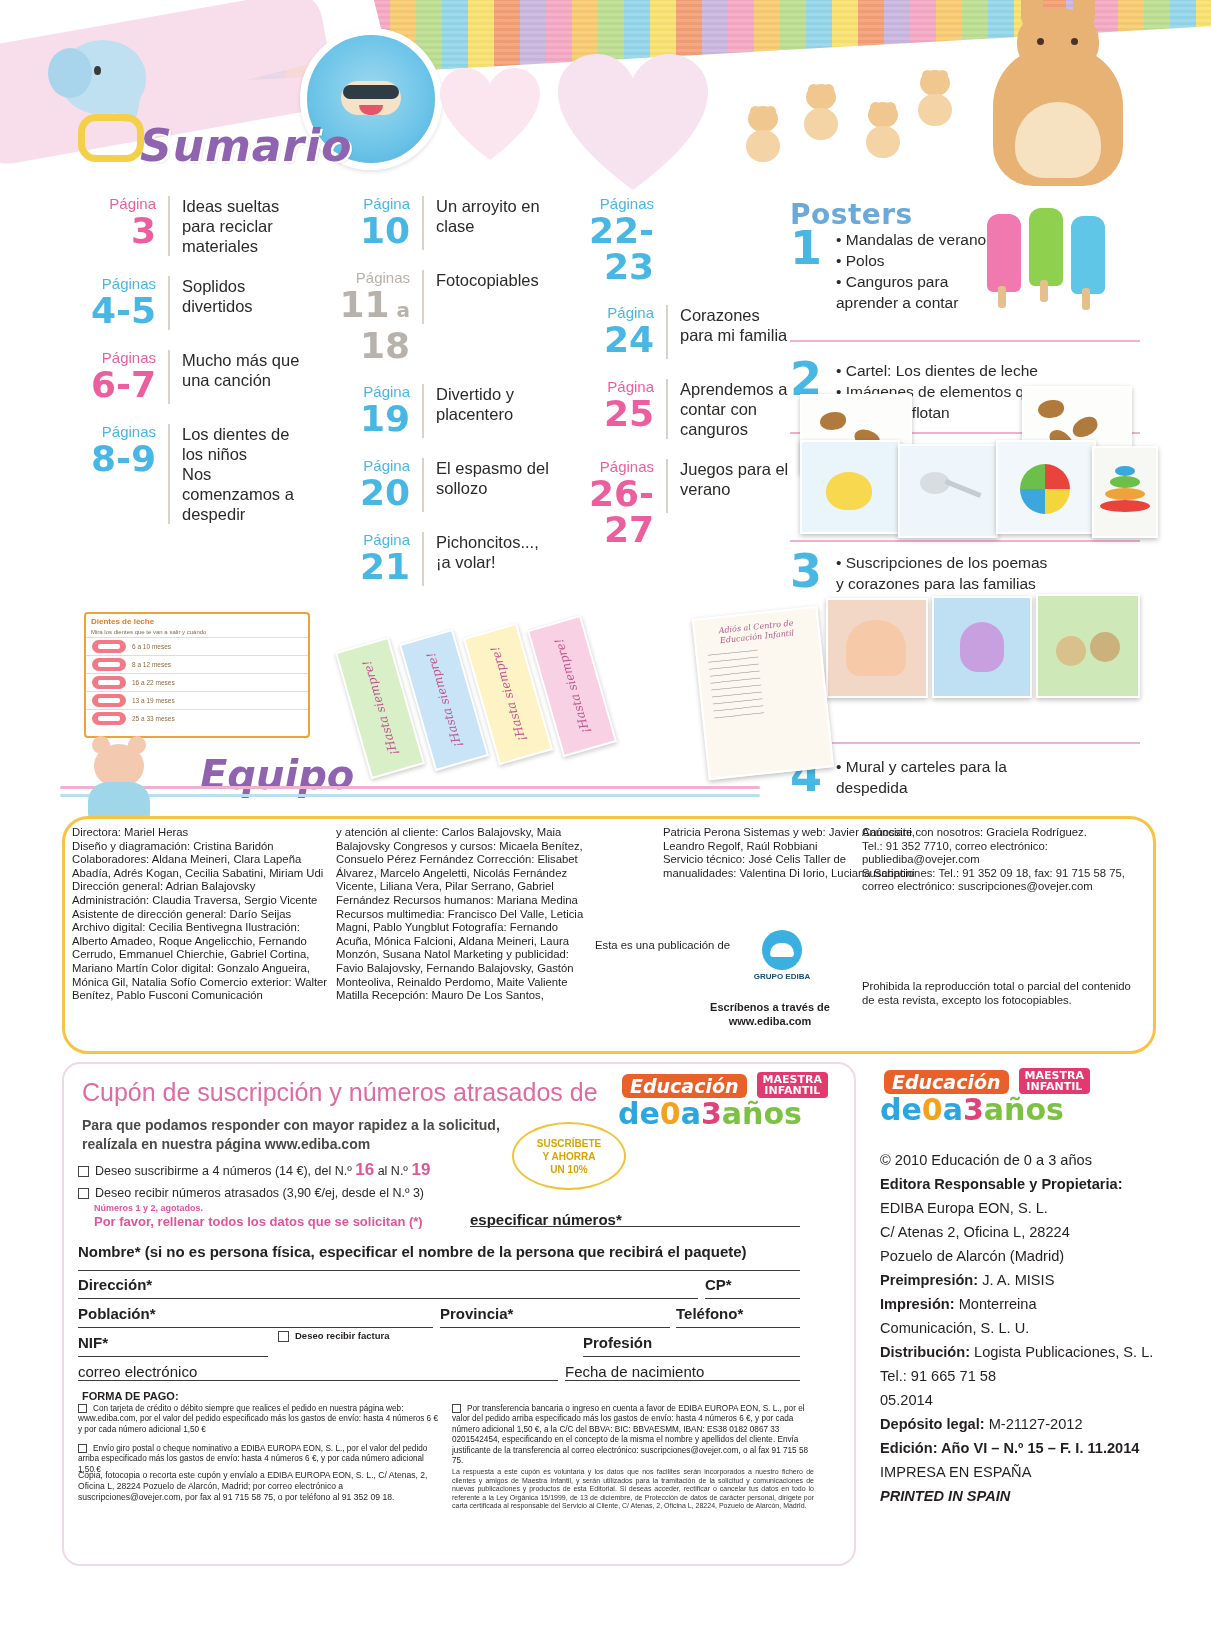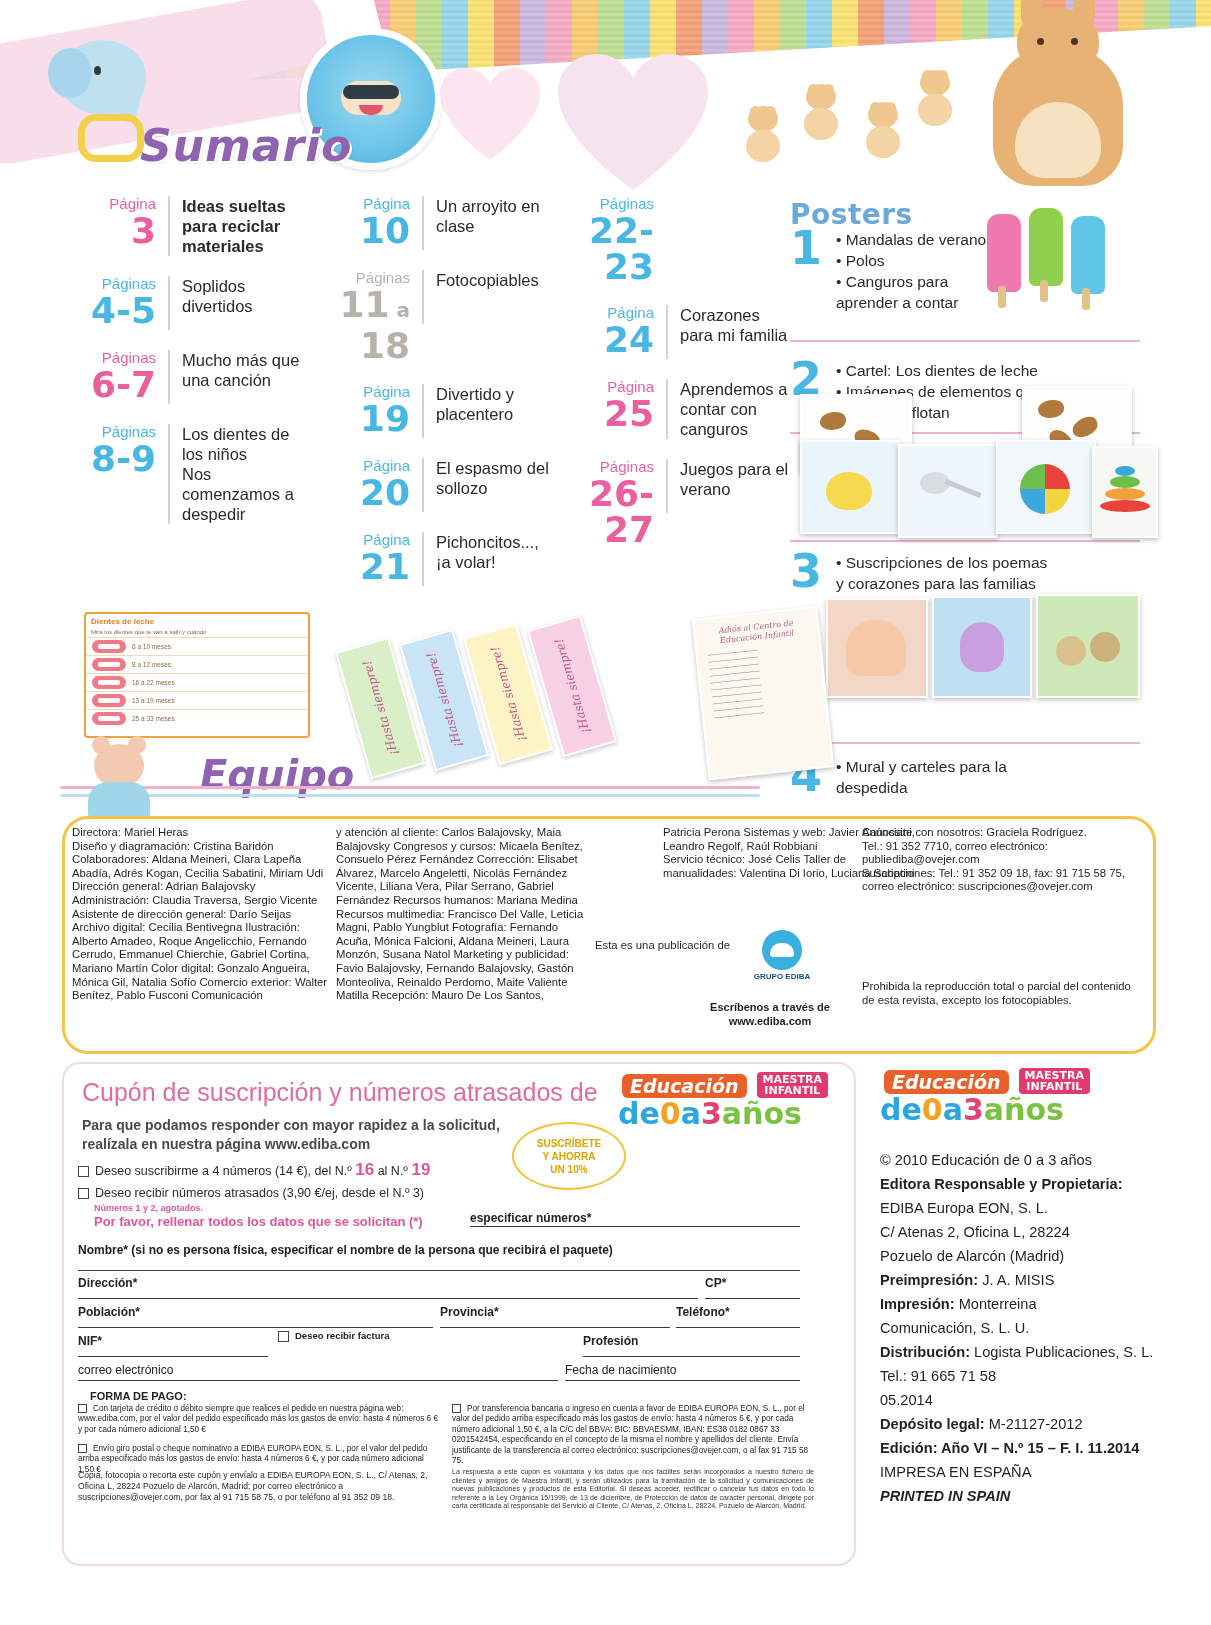--- a/index.html
+++ b/index.html
@@ -142,21 +142,21 @@
     font-size:19px;color:#fff;background:#e8612a;padding:1px 8px;border-radius:6px;}
   .logomi{position:absolute;right:0;top:-2px;font-family:"DejaVu Sans",sans-serif;font-weight:bold;font-size:11px;
     color:#fff;background:#e23a6e;padding:2px 6px;border-radius:4px;line-height:11px;text-align:center;}
   .logo03{position:absolute;left:0;top:22px;font-family:"DejaVu Sans",sans-serif;font-weight:bold;font-size:30px;}
   .stamp{position:absolute;left:512px;top:1122px;width:110px;height:64px;border:2px solid #f0c33a;border-radius:50%;
     display:flex;align-items:center;justify-content:center;text-align:center;font-size:10px;font-weight:bold;color:#d9a400;line-height:13px;}
   .optrow{position:absolute;font-size:12.5px;color:#2c2a28;}
   .chk{display:inline-block;width:9px;height:9px;border:1.5px solid #444;margin-right:6px;vertical-align:middle;}
   .bigpink{color:#e0559a;font-weight:bold;font-size:17px;}
   .formline{position:absolute;border-bottom:1px solid #3b3b3b;}
-  .flbl{position:absolute;font-size:12px;font-weight:bold;color:#222;}
+  .flbl{position:absolute;font-size:15px;font-weight:bold;color:#222;}
   .pay{position:absolute;font-size:8.2px;line-height:10.4px;color:#222;}
   .payhead{position:absolute;font-size:11px;font-weight:bold;}
   .legal{position:absolute;font-size:7px;line-height:8.6px;color:#333;text-align:justify;}
 
   
   .colophon{position:absolute;left:880px;top:1148px;width:290px;font-size:14.6px;line-height:24px;color:#231f20;}
   .colophon b{font-weight:bold;}
   .colophon .ital{font-style:italic;font-weight:bold;}
   .waves{position:absolute;left:0;top:770px;width:1211px;height:44px;overflow:hidden;}
   .wave{position:absolute;height:3px;border-radius:3px;}
@@ -238,21 +238,21 @@
 <div class="sumario">Sumario</div>
 <div class="posters">Posters</div>
 <div class="equipo">Equipo</div>
 
 <div class="col c1" id="col1">
     <div class="entry pink">
       <div class="num">
         <div class="numlbl">Página</div>
         <div class="numval">3</div>
       </div>
-      <div class="etxt" style="white-space: pre-line; font-weight: bold;">Ideas sueltas para reciclar materiales</div>
+      <div class="etxt" style="white-space: pre-line;">Ideas sueltas para reciclar materiales</div>
     </div>
     <div class="entry blue">
       <div class="num">
         <div class="numlbl">Páginas</div>
         <div class="numval">4-5</div>
       </div>
       <div class="etxt" style="white-space: pre-line;">Soplidos divertidos</div>
     </div>
     <div class="entry pink">
       <div class="num">
@@ -555,21 +555,21 @@
   <span class="chk"></span><span>Deseo recibir factura</span>
 </div>
 <div class="flbl" style="left:583px;top:1334px;">Profesión</div>
 <div class="formline" style="left:583px;top:1356px;width:217px;"></div>
 
 <div class="flbl" style="left:78px;top:1363px;font-weight:normal;">correo electrónico</div>
 <div class="formline" style="left:78px;top:1380px;width:480px;"></div>
 <div class="flbl" style="left:565px;top:1363px;font-weight:normal;">Fecha de nacimiento</div>
 <div class="formline" style="left:565px;top:1380px;width:235px;"></div>
 
-<div class="payhead" style="left:78px;top:1390px;position:absolute;padding-left:12px;">FORMA DE PAGO:</div>
+<div class="payhead" style="left:70px;top:1390px;position:absolute;padding-left:12px;">FORMA DE PAGO:</div>
 <div class="pay" style="left:78px;top:1404px;width:360px;">
   <span class="chk" style="width:7px;height:7px;"></span><span>Con tarjeta de crédito o débito siempre que realices el pedido en nuestra página web: www.ediba.com, por el valor del pedido especificado más los gastos de envío: hasta 4 números 6 € y por cada número adicional 1,50 €</span>
 </div>
 <div class="pay" style="left:78px;top:1444px;width:360px;">
   <span class="chk" style="width:7px;height:7px;"></span><span>Envío giro postal o cheque nominativo a EDIBA EUROPA EON, S. L., por el valor del pedido arriba especificado más los gastos de envío: hasta 4 números 6 €, y por cada número adicional 1,50 €</span>
 </div>
 <div class="pay" style="left:452px;top:1404px;width:360px;">
   <span class="chk" style="width:7px;height:7px;"></span><span>Por transferencia bancaria o ingreso en cuenta a favor de EDIBA EUROPA EON, S. L., por el valor del pedido arriba especificado más los gastos de envío: hasta 4 números 6 €, y por cada número adicional 1,50 €, a la C/C del BBVA: BIC: BBVAESMM, IBAN: ES38 0182 0867 33 0201542454, especificando en el concepto de la misma el nombre y apellidos del cliente. Envía justificante de la transferencia al correo electrónico: suscripciones@ovejer.com, o al fax 91 715 58 75.</span>
 </div>
 <div style="position:absolute;left:78px;top:1470px;width:360px;font-size:8.6px;line-height:11px;">Copia, fotocopia o recorta este cupón y envíalo a EDIBA EUROPA EON, S. L., C/ Atenas, 2, Oficina L, 28224 Pozuelo de Alarcón, Madrid; por correo electrónico a suscripciones@ovejer.com, por fax al 91 715 58 75, o por teléfono al 91 352 09 18.</div>

